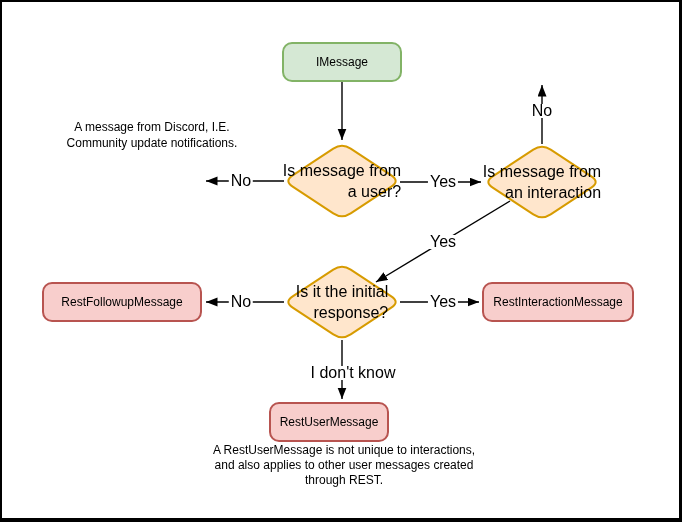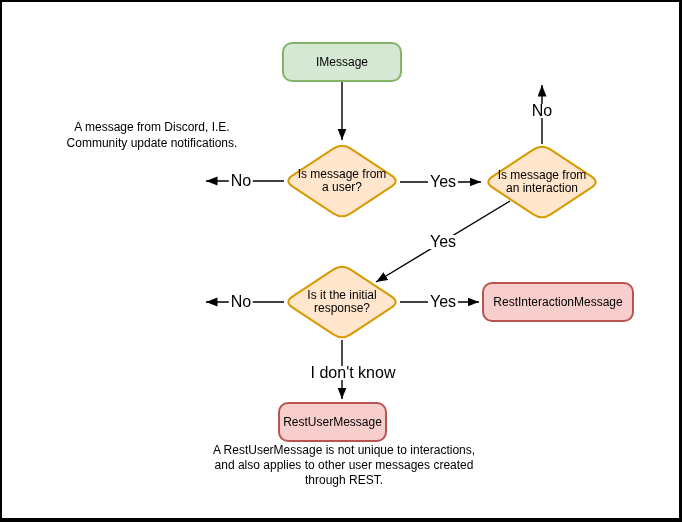--- a/index.html
+++ b/index.html
@@ -52,23 +52,23 @@
     background: #d5e8d4;
     border: 2px solid #82b366;
   }
   .node.pink {
     background: #f8cecc;
     border: 2px solid #b85450;
   }
   .diamond-label {
     position: absolute;
     transform: translate(-50%, -50%);
-    text-align: center;
-    font-size: 12px;
-    line-height: 13px;
+    text-align: right;
+    font-size: 16px;
+    line-height: 21px;
     white-space: pre-line;
     color: #000000;
   }
   .edge-label {
     position: absolute;
     transform: translate(-50%, -50%);
     background: #ffffff;
     font-size: 16px;
     line-height: 14px;
     padding: 0 2px;
@@ -109,24 +109,27 @@
 
     <path class="diamond" d="M348.7,146.7 L389.3,173.3 Q398,179 389.3,184.7 L348.7,211.3 Q340,217 331.3,211.3 L290.7,184.7 Q282,179 290.7,173.3 L331.3,146.7 Q340,141 348.7,146.7 Z"></path>
     <path class="diamond" d="M548.7,147.7 L589.3,174.3 Q598,180 589.3,185.7 L548.7,212.3 Q540,218 531.3,212.3 L490.7,185.7 Q482,180 490.7,174.3 L531.3,147.7 Q540,142 548.7,147.7 Z"></path>
     <path class="diamond" d="M348.7,267.7 L389.3,294.3 Q398,300 389.3,305.7 L348.7,332.3 Q340,338 331.3,332.3 L290.7,305.7 Q282,300 290.7,294.3 L331.3,267.7 Q340,262 348.7,267.7 Z"></path>
   </svg>
 
   <div class="node green" style="left:280px;top:40px;width:120px;height:40px">
     <span>IMessage</span>
   </div>
 
+  <div class="node pink" style="left:40px;top:280px;width:160px;height:40px">
+    <span>RestFollowupMessage</span>
+  </div>
   <div class="node pink" style="left:480px;top:280px;width:152px;height:40px">
     <span>RestInteractionMessage</span>
   </div>
-  <div class="node pink" style="left:276px;top:400px;width:109px;height:40px">
+  <div class="node pink" style="left:267px;top:400px;width:120px;height:40px">
     <span>RestUserMessage</span>
   </div>
 
   <div class="diamond-label" style="left:340px;top:179px">Is message from
 a user?</div>
   <div class="diamond-label" style="left:540px;top:180px">Is message from
 an interaction</div>
   <div class="diamond-label" style="left:340px;top:300px">Is it the initial
 response?</div>
 

